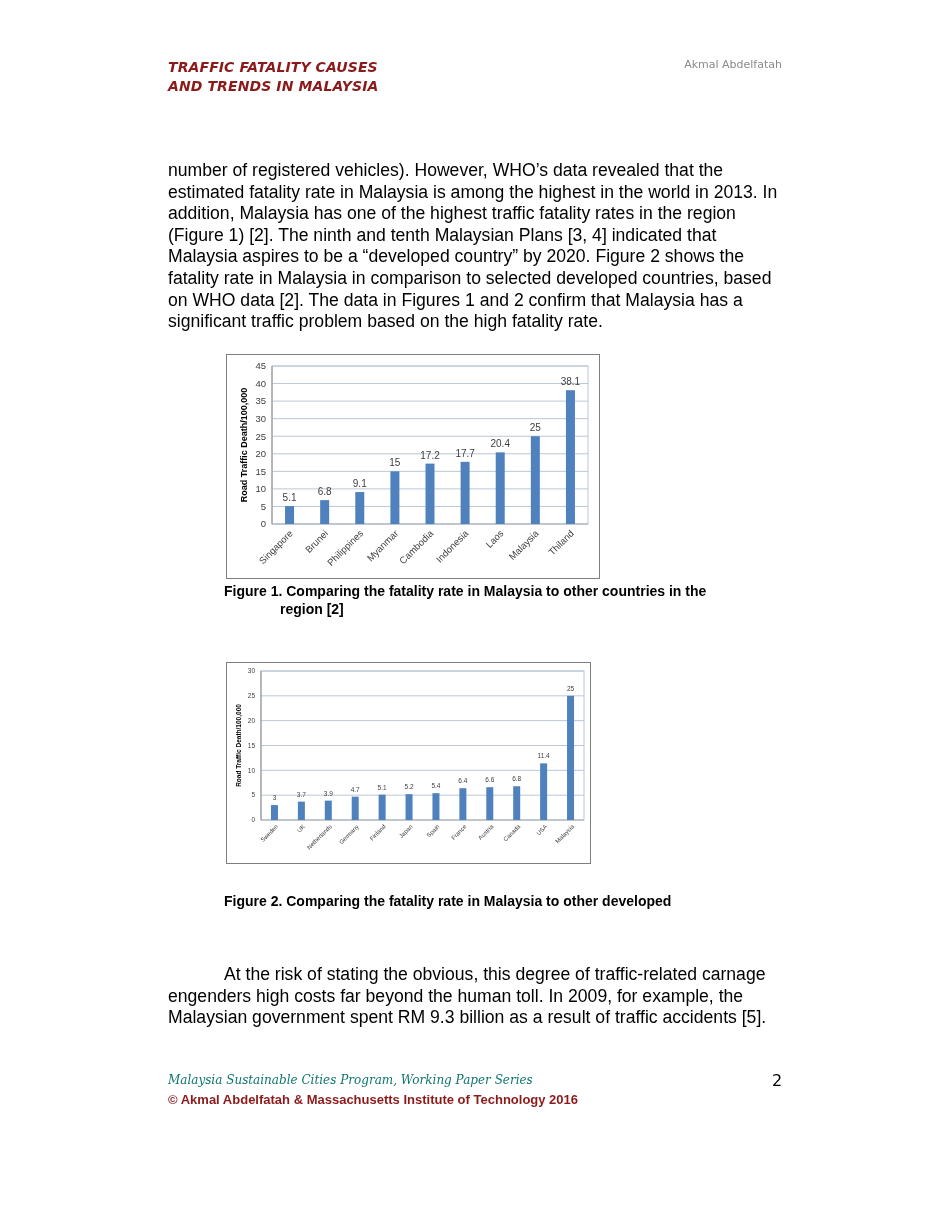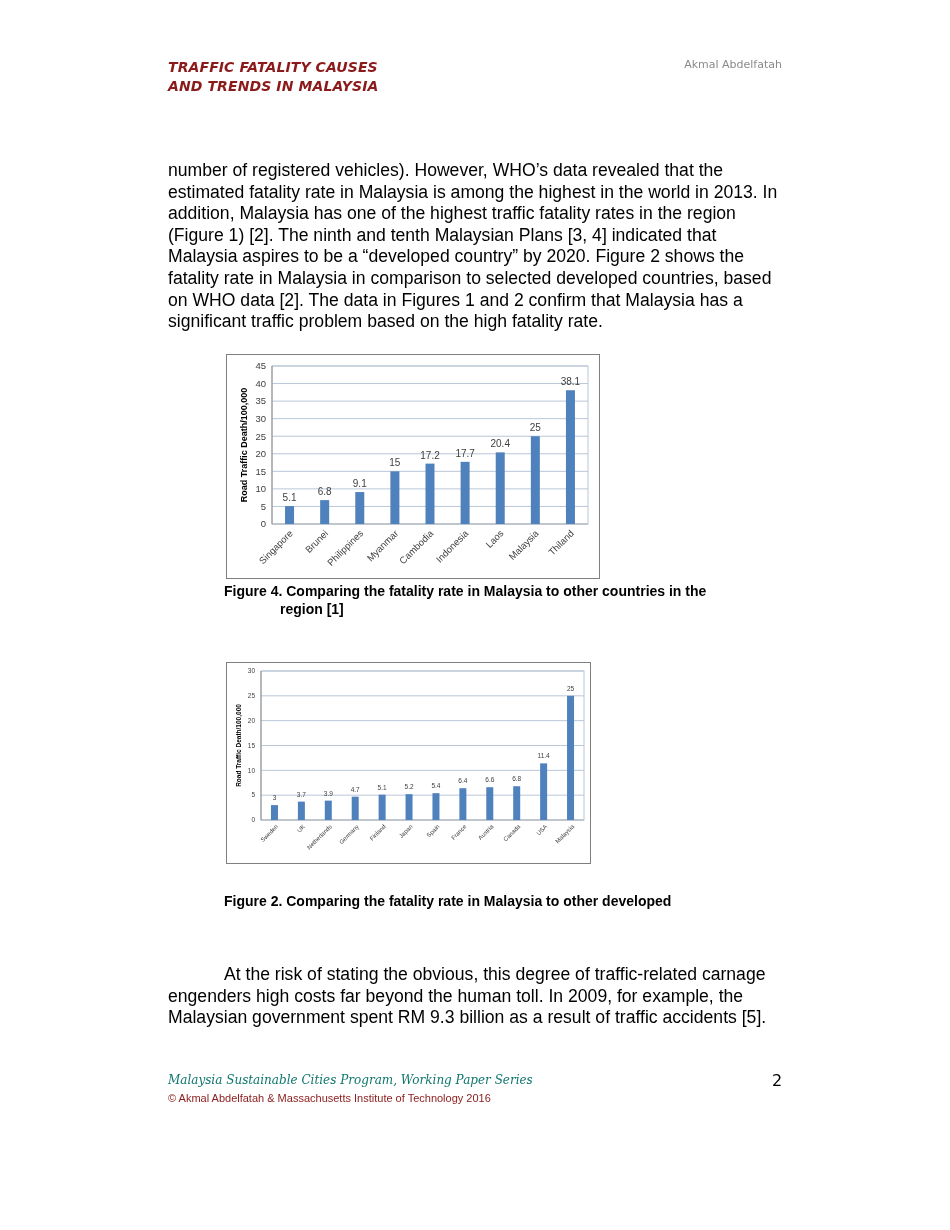--- a/index.html
+++ b/index.html
@@ -8,21 +8,21 @@
   .hdr-title { left: 168px; top: 58px; font-family: "DejaVu Sans", sans-serif; font-size: 14px; font-weight: bold; font-style: italic; color: #8b1a1a; line-height: 19px; letter-spacing: 0.1px; }
   .hdr-author { right: 168px; top: 58px; font-family: "DejaVu Sans", sans-serif; font-size: 11px; color: #8a8a8a; }
   .body-text { left: 168px; width: 620px; font-size: 17.6px; line-height: 21.6px; color: #000; margin-top: 20px; }
   .p1 { top: 140px; }
   .p2 { top: 944px; }
   .p2 .indent { display: inline-block; width: 56px; }
   .frame { border: 1px solid #7f7f7f; background: #fff; }
   .caption { font-size: 14px; font-weight: bold; line-height: 18px; left: 224px; }
   .caption .cont { display: block; padding-left: 56px; }
   .footer-series { left: 168px; top: 1073px; font-family: "DejaVu Serif", serif; font-style: italic; font-size: 12px; color: #0f766e; }
-  .footer-copy { left: 168px; top: 1092px; font-size: 11px; color: #8b1a1a; }
+  .footer-copy { left: 168px; top: 1092px; font-size: 13px; color: #8b1a1a; font-weight: bold; }
   .page-num { left: 772px; top: 1071px; font-family: "DejaVu Sans", sans-serif; font-size: 16px; color: #000; }
   svg text { font-family: "Liberation Sans", sans-serif; }
 </style>
 </head>
 <body>
 
 <div class="abs hdr-title">
   <div>TRAFFIC FATALITY CAUSES</div>
   <div>AND TRENDS IN MALAYSIA</div>
 </div>
@@ -78,22 +78,22 @@
       <text x="0" y="0" text-anchor="end" font-size="9.5" fill="#404040" transform="translate(277.22222222222223,179) rotate(-45)">Laos</text>
       <rect x="303.83333333333337" y="81.22222222222221" width="9" height="87.77777777777779" fill="#4f81bd"></rect>
       <text x="308.33333333333337" y="76.22222222222221" text-anchor="middle" font-size="10" fill="#404040">25</text>
       <text x="0" y="0" text-anchor="end" font-size="9.5" fill="#404040" transform="translate(312.33333333333337,179) rotate(-45)">Malaysia</text>
       <rect x="338.94444444444446" y="35.22666666666666" width="9" height="133.77333333333334" fill="#4f81bd"></rect>
       <text x="343.44444444444446" y="30.22666666666666" text-anchor="middle" font-size="10" fill="#404040">38.1</text>
       <text x="0" y="0" text-anchor="end" font-size="9.5" fill="#404040" transform="translate(347.44444444444446,179) rotate(-45)">Thiland</text>
     </svg>
 </div>
 <div class="abs caption" style="top:582px; width:560px;">
-  <span>Figure 4. Comparing the fatality rate in Malaysia to other countries in the</span>
-  <span class="cont">region [1]</span>
+  <span>Figure 1. Comparing the fatality rate in Malaysia to other countries in the</span>
+  <span class="cont">region [2]</span>
 </div>
 
 <div class="abs frame" style="left:226px; top:662px; width:363px; height:200px;">
   <svg id="chart2" width="363" height="200" viewBox="0 0 363 200">
       <line x1="34" x2="357" y1="157" y2="157" stroke="#8c8c8c" stroke-width="1"></line>
       <text x="28" y="159.275" text-anchor="end" font-size="6.5" fill="#404040">0</text>
       <line x1="34" x2="357" y1="132.16666666666666" y2="132.16666666666666" stroke="#b9c7d8" stroke-width="1"></line>
       <text x="28" y="134.44166666666666" text-anchor="end" font-size="6.5" fill="#404040">5</text>
       <line x1="34" x2="357" y1="107.33333333333334" y2="107.33333333333334" stroke="#b9c7d8" stroke-width="1"></line>
       <text x="28" y="109.60833333333335" text-anchor="end" font-size="6.5" fill="#404040">10</text>

